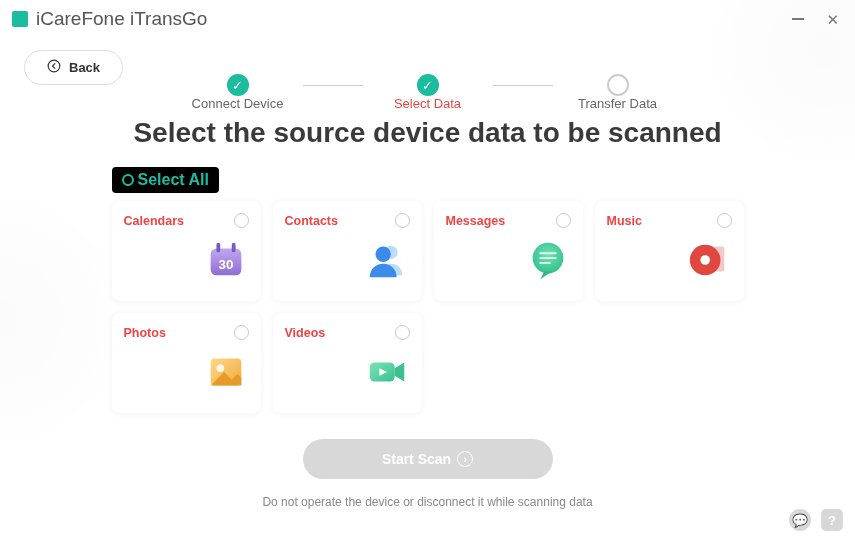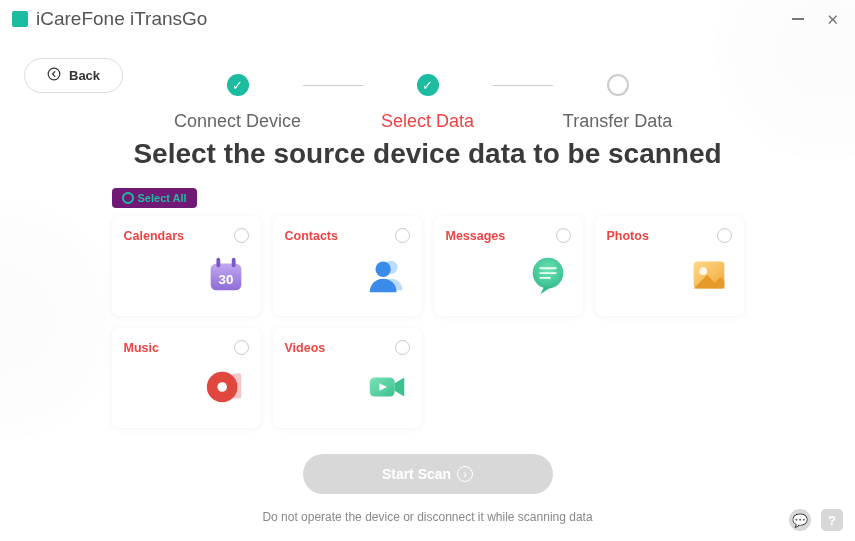--- a/index.html
+++ b/index.html
@@ -33,51 +33,51 @@
   .win-controls { display: flex; gap: 22px; align-items: center; }
   .win-min { width: 12px; height: 1.5px; background: #777; }
   .win-close { font-size: 15px; color: #777; line-height: 1; }
 
   .back-btn {
     position: absolute; left: 24px; top: 50px;
     display: flex; align-items: center; gap: 8px;
     padding: 8px 22px;
     border: 1px solid #ddd; border-radius: 24px;
     background: #fff; cursor: pointer; z-index: 2;
-    font-size: 13px; font-weight: 600; color: #333; margin-top: 8px;
+    font-size: 13px; font-weight: 600; color: #333;
   }
 
   .stepper {
     display: flex; align-items: flex-start; justify-content: center;
     gap: 0; margin-top: 40px; position: relative; z-index: 2;
   }
   .step { display: flex; flex-direction: column; align-items: center; width: 130px; }
   .step-circle {
     width: 22px; height: 22px; border-radius: 50%;
     display: flex; align-items: center; justify-content: center;
     font-size: 13px; color: #fff;
   }
   .step-circle.done { background: #1bbca0; }
   .step-circle.pending { background: #fff; border: 2px solid #ccc; }
-  .step-label { margin-top: 15px; font-size: 18px; color: #666; }
+  .step-label { margin-top: 0; font-size: 13px; color: #666; }
   .step-label.active { color: #ef4444; font-weight: 500; }
   .step-line { height: 1px; width: 60px; background: #ccc; margin-top: 11px; }
 
   .heading {
     text-align: center; font-size: 28px; font-weight: 700;
     color: #3a3a3a; margin-top: 6px; position: relative; z-index: 2;
   }
 
   .content {
     width: 632px; margin: 18px auto 0 auto; position: relative; z-index: 2;
   }
   .select-all {
     display: inline-flex; align-items: center; gap: 4px;
-    background: #701a75; color: #1bbca0;
-    font-size: 11px; font-weight: 600;
+    background: #000000; color: #1bbca0;
+    font-size: 16px; font-weight: 600;
     padding: 4px 10px; border-radius: 4px; cursor: pointer;
     margin-bottom: 8px;
   }
   .select-all-ring {
     width: 12px; height: 12px; border: 2px solid #1bbca0; border-radius: 50%;
   }
 
   .grid { display: grid; grid-template-columns: repeat(4, 1fr); gap: 12px; }
   .card {
     background: #fff; border-radius: 8px;
@@ -221,54 +221,54 @@
             </defs>
         <circle cx="24" cy="22" r="16" fill="url(#gmsg)"></circle>
             <path d="M20 36 L16 44 L28 36 Z" fill="#2fb98a"></path>
         <path d="M16 22h16M16 17h16M16 27h10" stroke="#e8fff6" stroke-width="2" stroke-linecap="round"></path>
           </svg>
       </div>
     </div>
 
     <div class="card">
       <div class="card-head">
+        <span class="card-title">Music</span>
+        <span class="radio"></span>
+      </div>
+      <div class="card-icon">
+        <svg viewBox="0 0 48 48">
+            <rect x="30" y="10" width="10" height="26" rx="2" fill="#f2c9c9"></rect>
+        <circle cx="20" cy="24" r="16" fill="#e0473f"></circle>
+            <circle cx="20" cy="24" r="5" fill="#fff"></circle>
+          </svg>
+      </div>
+    </div>
+
+    <div class="card">
+      <div class="card-head">
         <span class="card-title">Photos</span>
         <span class="radio"></span>
       </div>
       <div class="card-icon">
         <svg viewBox="0 0 48 48">
             <defs>
               <linearGradient id="gph" x1="0" x2="1" y1="0" y2="1">
                 <stop offset="0" stop-color="#ffd88a"></stop>
                 <stop offset="1" stop-color="#f0a93a"></stop>
               </linearGradient>
             </defs>
         <rect x="8" y="10" width="32" height="28" rx="4" fill="url(#gph)"></rect>
         <circle cx="18" cy="20" r="4" fill="#fff6e6"></circle>
             <path d="M8 38 L22 24 L30 32 L36 26 L40 30 V38 Z" fill="#e59a2a"></path>
           </svg>
       </div>
     </div>
 
     <div class="card">
       <div class="card-head">
-        <span class="card-title">Music</span>
-        <span class="radio"></span>
-      </div>
-      <div class="card-icon">
-        <svg viewBox="0 0 48 48">
-            <rect x="30" y="10" width="10" height="26" rx="2" fill="#f2c9c9"></rect>
-        <circle cx="20" cy="24" r="16" fill="#e0473f"></circle>
-            <circle cx="20" cy="24" r="5" fill="#fff"></circle>
-          </svg>
-      </div>
-    </div>
-
-    <div class="card">
-      <div class="card-head">
         <span class="card-title">Videos</span>
         <span class="radio"></span>
       </div>
       <div class="card-icon">
         <svg viewBox="0 0 48 48">
             <defs>
               <linearGradient id="gvid" x1="0" x2="1" y1="0" y2="1">
                 <stop offset="0" stop-color="#7be3b8"></stop>
                 <stop offset="1" stop-color="#3ac18f"></stop>
               </linearGradient>

